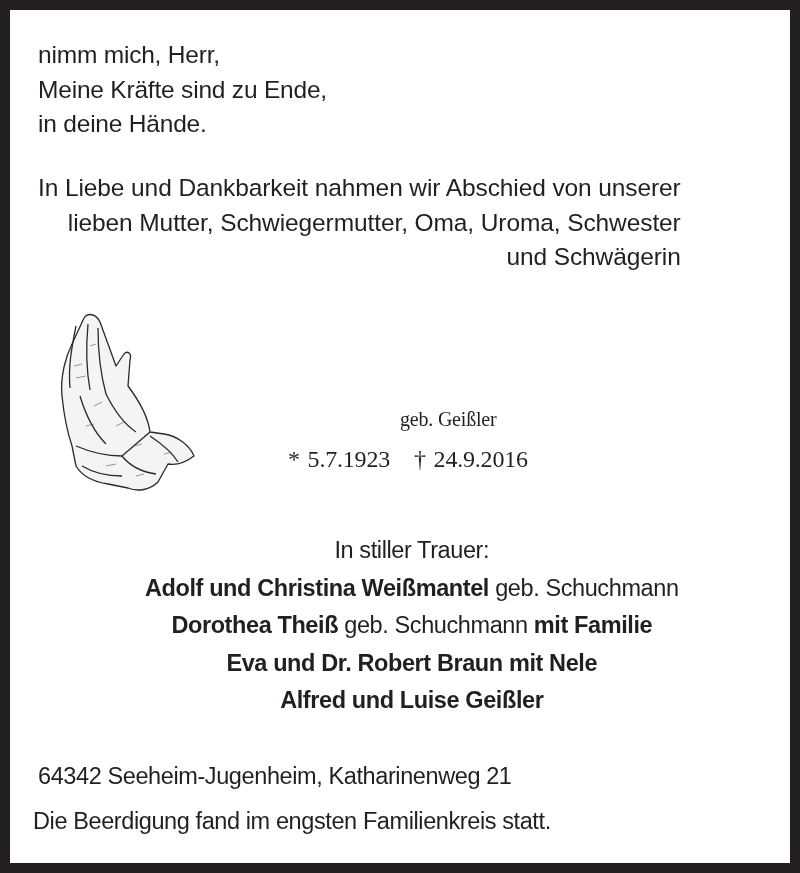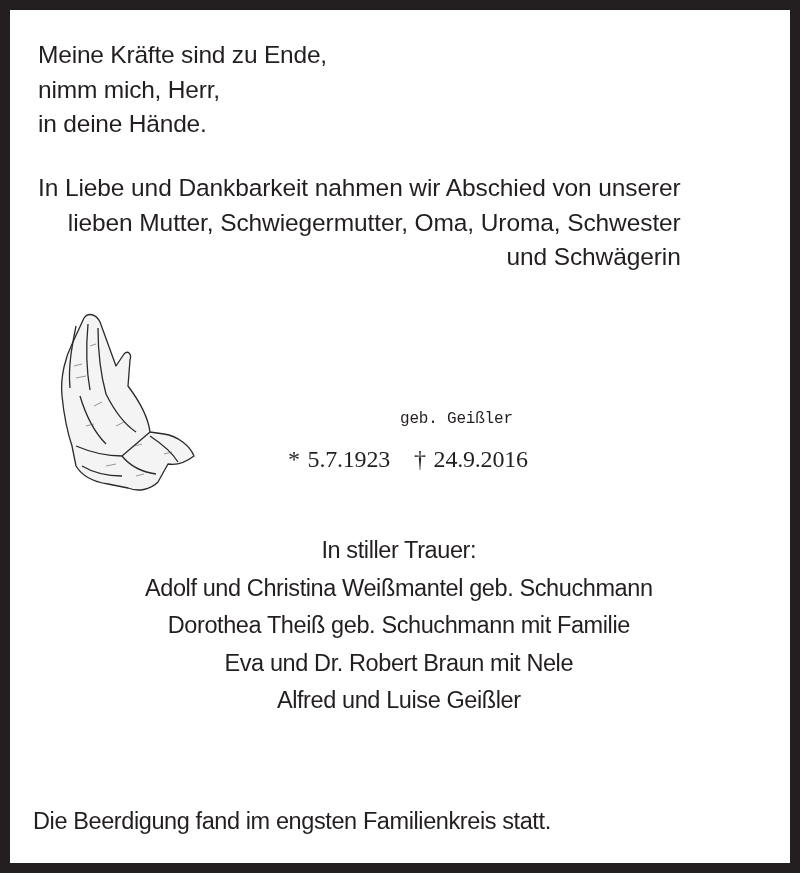--- a/index.html
+++ b/index.html
@@ -18,37 +18,37 @@
   .verse { left: 28px; top: 28px; }
   .verse div { height: 34.5px; }
   .intro { left: 28px; top: 161px; letter-spacing: -0.1px; text-align: right; }
   .intro div { height: 34.5px; }
   .hands { position: absolute; left: 36px; top: 296px; width: 150px; height: 195px; }
   .name {
     position: absolute; left: 190px; top: 322px;
     font-family: "Liberation Serif", "DejaVu Serif", serif;
     font-weight: bold; font-size: 49px; line-height: 60px; letter-spacing: 0.3px;
   }
-  .maiden { left: 390px; top: 392px; font-family: Liberation Mono, monospace; font-size: 16px; }
+  .maiden { left: 390px; top: 392px; font-family: Liberation Serif, serif; font-size: 20px; }
   .dates { left: 278px; top: 432px; font-family: "Liberation Serif", serif; font-size: 24px; word-spacing: 2px; }
   .dates .sep { display: inline-block; width: 24px; }
   .mourners { left: 135px; top: 523px; font-size: 23.5px; letter-spacing: -0.4px; }
   .mourners div { height: 37.5px; text-align: center; }
-  .mourners b { font-weight: normal; }
+  .mourners b { font-weight: bold; }
   .addr { left: 28px; top: 749px; font-size: 23.5px; letter-spacing: -0.4px; }
   .burial { left: 23px; top: 794px; font-size: 23.5px; letter-spacing: -0.4px; }
 </style>
 </head>
 <body>
 
 <div class="card">
 
   <div class="t verse">
+    <div>nimm mich, Herr,</div>
     <div>Meine Kräfte sind zu Ende,</div>
-    <div>nimm mich, Herr,</div>
     <div>in deine Hände.</div>
   </div>
 
   <div class="t intro">
     <div>In Liebe und Dankbarkeit nahmen wir Abschied von unserer</div>
     <div>lieben Mutter, Schwiegermutter, Oma, Uroma, Schwester</div>
     <div>und Schwägerin</div>
   </div>
 
   <svg class="hands" viewBox="0 0 150 195">
@@ -75,14 +75,15 @@
   </div>
 
   <div class="t mourners">
     <div>In stiller Trauer:</div>
     <div><b>Adolf und Christina Weißmantel</b><span> geb. Schuchmann</span></div>
     <div><b>Dorothea Theiß</b><span> geb. Schuchmann </span><b>mit Familie</b></div>
     <div><b>Eva und Dr. Robert Braun mit Nele</b></div>
     <div><b>Alfred und Luise Geißler</b></div>
   </div>
 
+  <div class="t addr">64342 Seeheim-Jugenheim, Katharinenweg 21</div>
   <div class="t burial">Die Beerdigung fand im engsten Familienkreis statt.</div>
 </div>
 
 </body></html>

